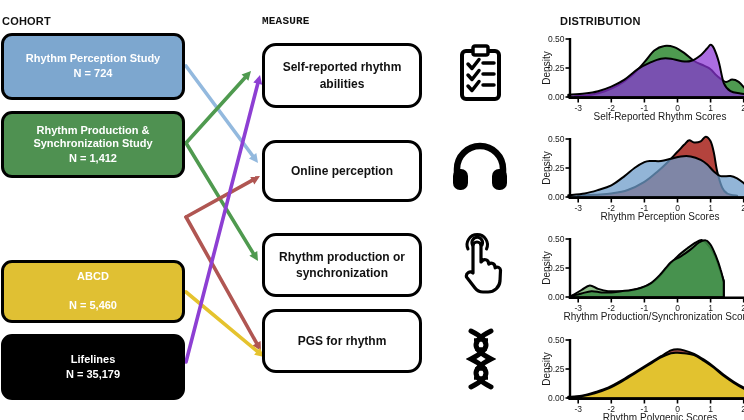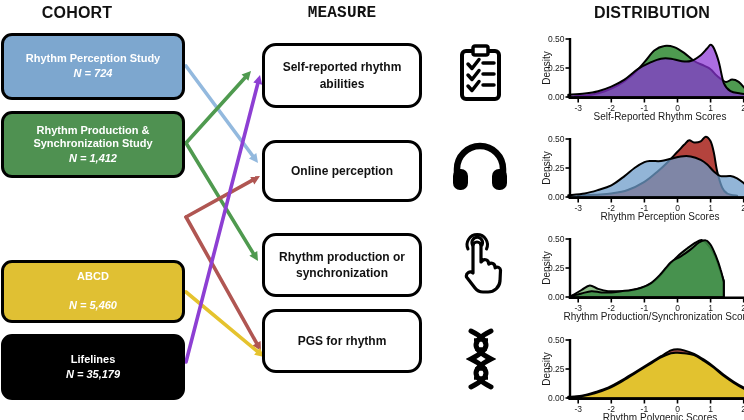--- a/index.html
+++ b/index.html
@@ -1,24 +1,24 @@
 <!DOCTYPE html>
 <html><head>
 <meta charset="utf-8">
 <style>
   html,body{margin:0;padding:0;background:#fff;}
   #root{position:relative;width:744px;height:420px;background:#fff;overflow:hidden;
         font-family:"Liberation Sans",sans-serif;}
-  .colhead{position:absolute;top:4px;font-weight:bold;font-size:16px;color:#111;
-           text-align:center;letter-spacing:.2px;}
+  .colhead{position:absolute;top:15px;font-weight:bold;font-size:11px;color:#111;
+           text-align:left;letter-spacing:.2px;}
   .cbox{position:absolute;left:1px;width:184px;border:3px solid #000;border-radius:11px;
         box-sizing:border-box;display:flex;flex-direction:column;justify-content:center;
         align-items:center;text-align:center;color:#fff;font-weight:bold;padding:2px 10px;}
   .cbox .cname{font-size:11px;line-height:1.25;}
-  .cbox .cn{font-size:11px;font-style:italic;line-height:1.3;}
+  .cbox .cn{font-size:11px;line-height:1.3;}
   .mbox{position:absolute;left:262px;width:160px;border:3.5px solid #000;border-radius:14px;
         background:#fff;box-sizing:border-box;display:flex;align-items:center;justify-content:center;
         text-align:center;font-weight:bold;font-size:12px;color:#111;padding:0 13px;line-height:1.35;}
   .icon{position:absolute;}
   .chart{position:absolute;left:540px;width:204px;height:108px;}
   svg{display:block;}
   #conn{position:absolute;left:0;top:0;pointer-events:none;}
 </style>
 </head>
 <body>

